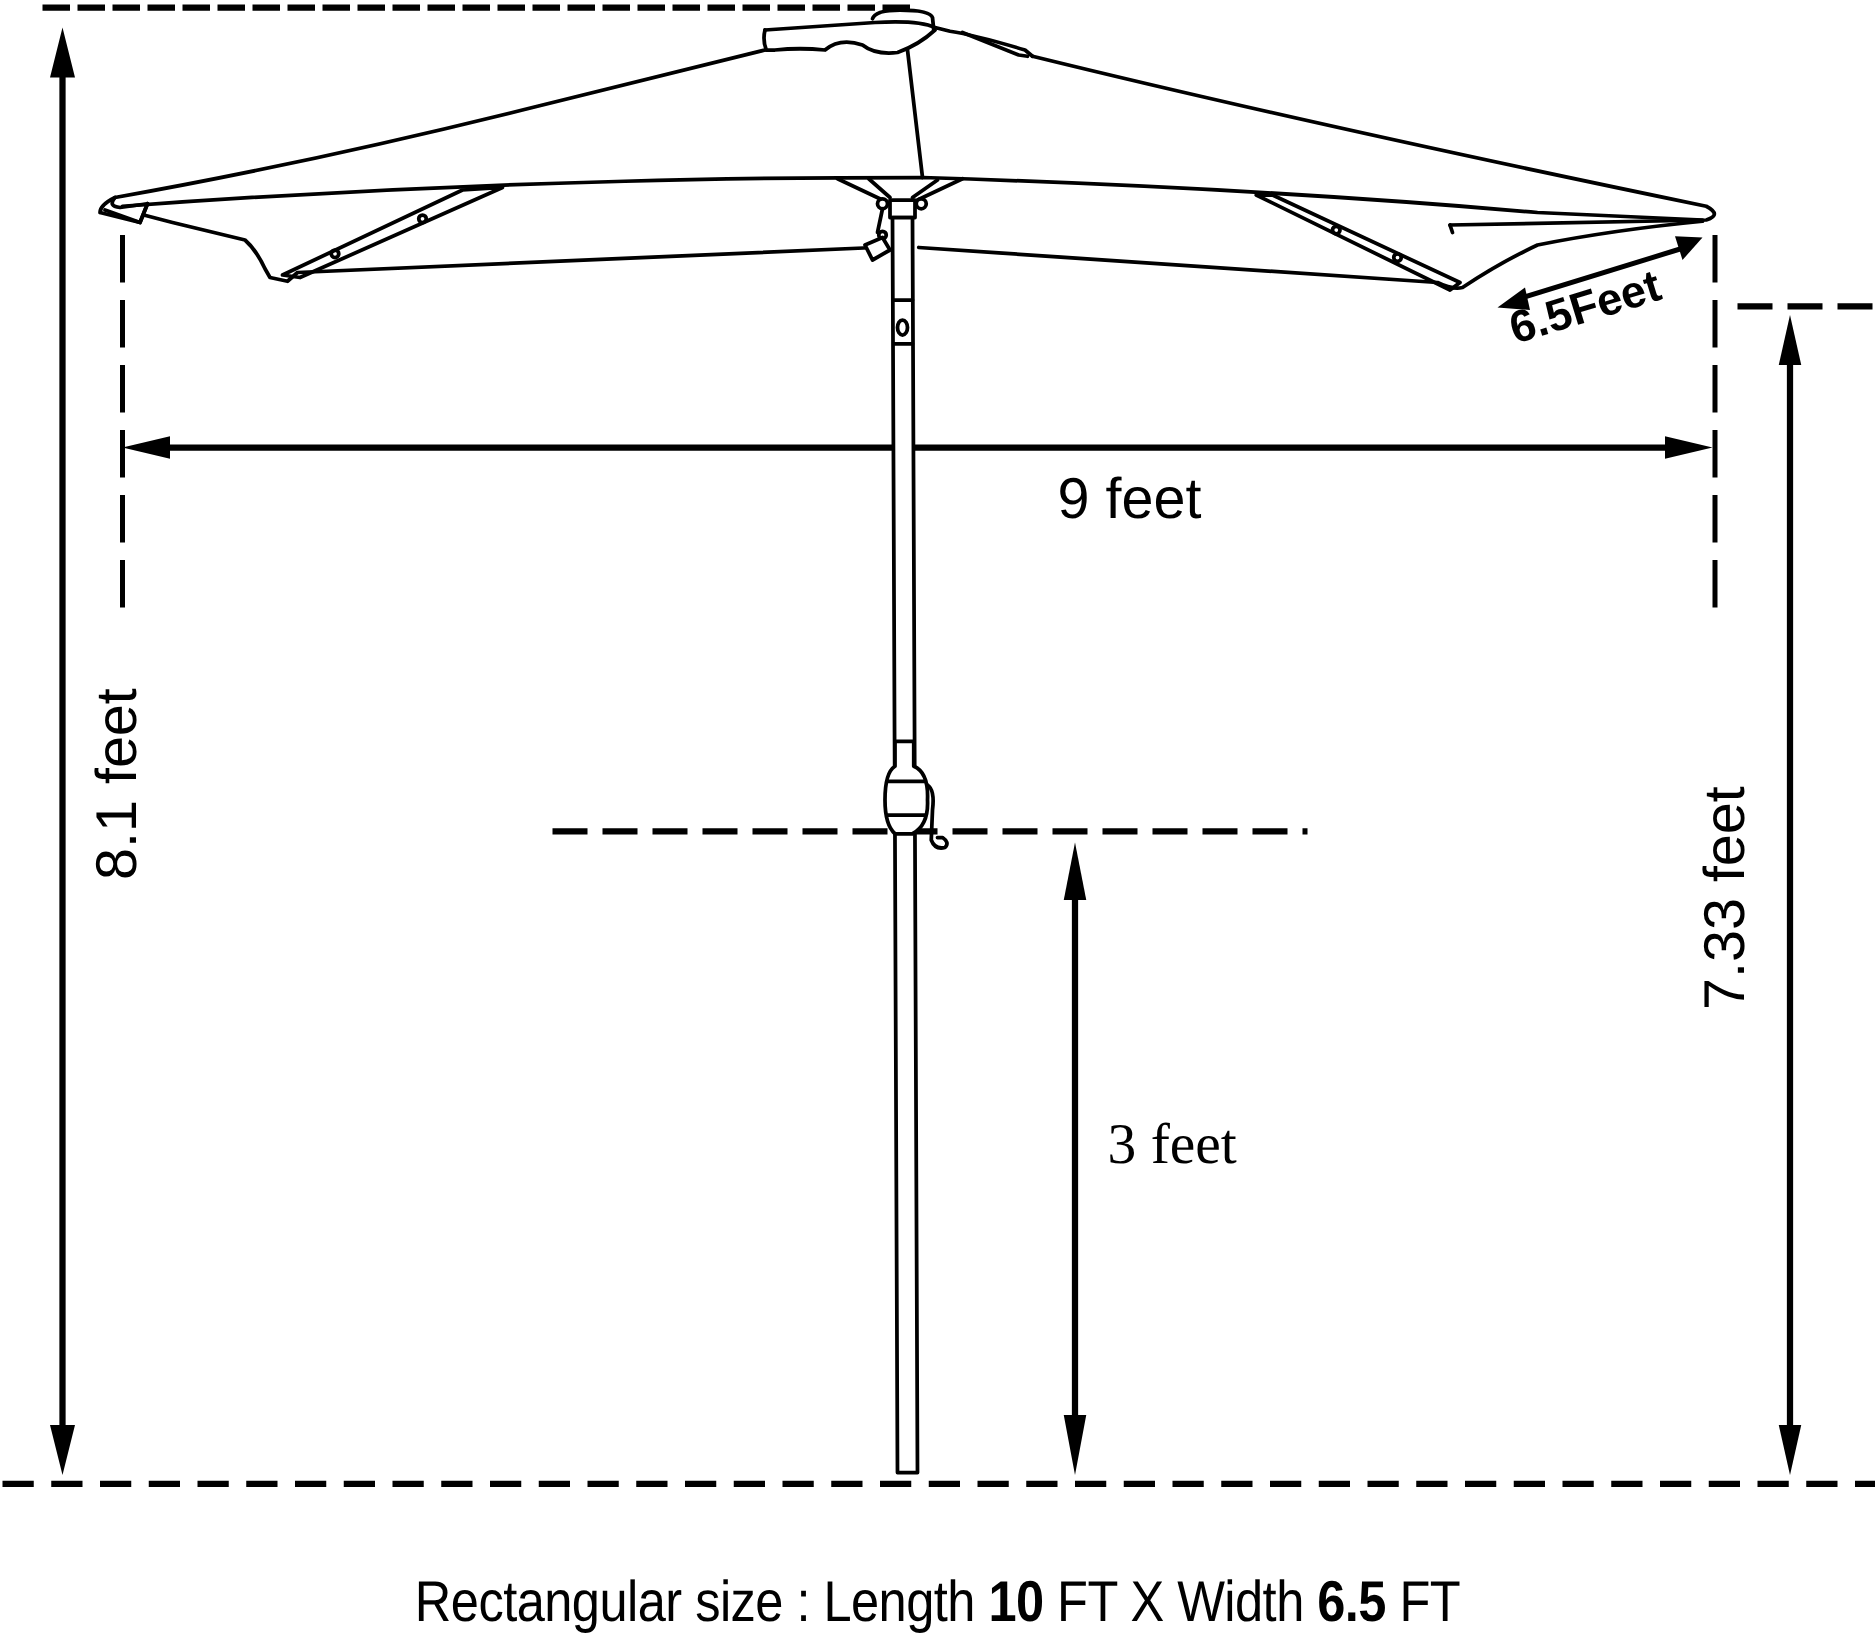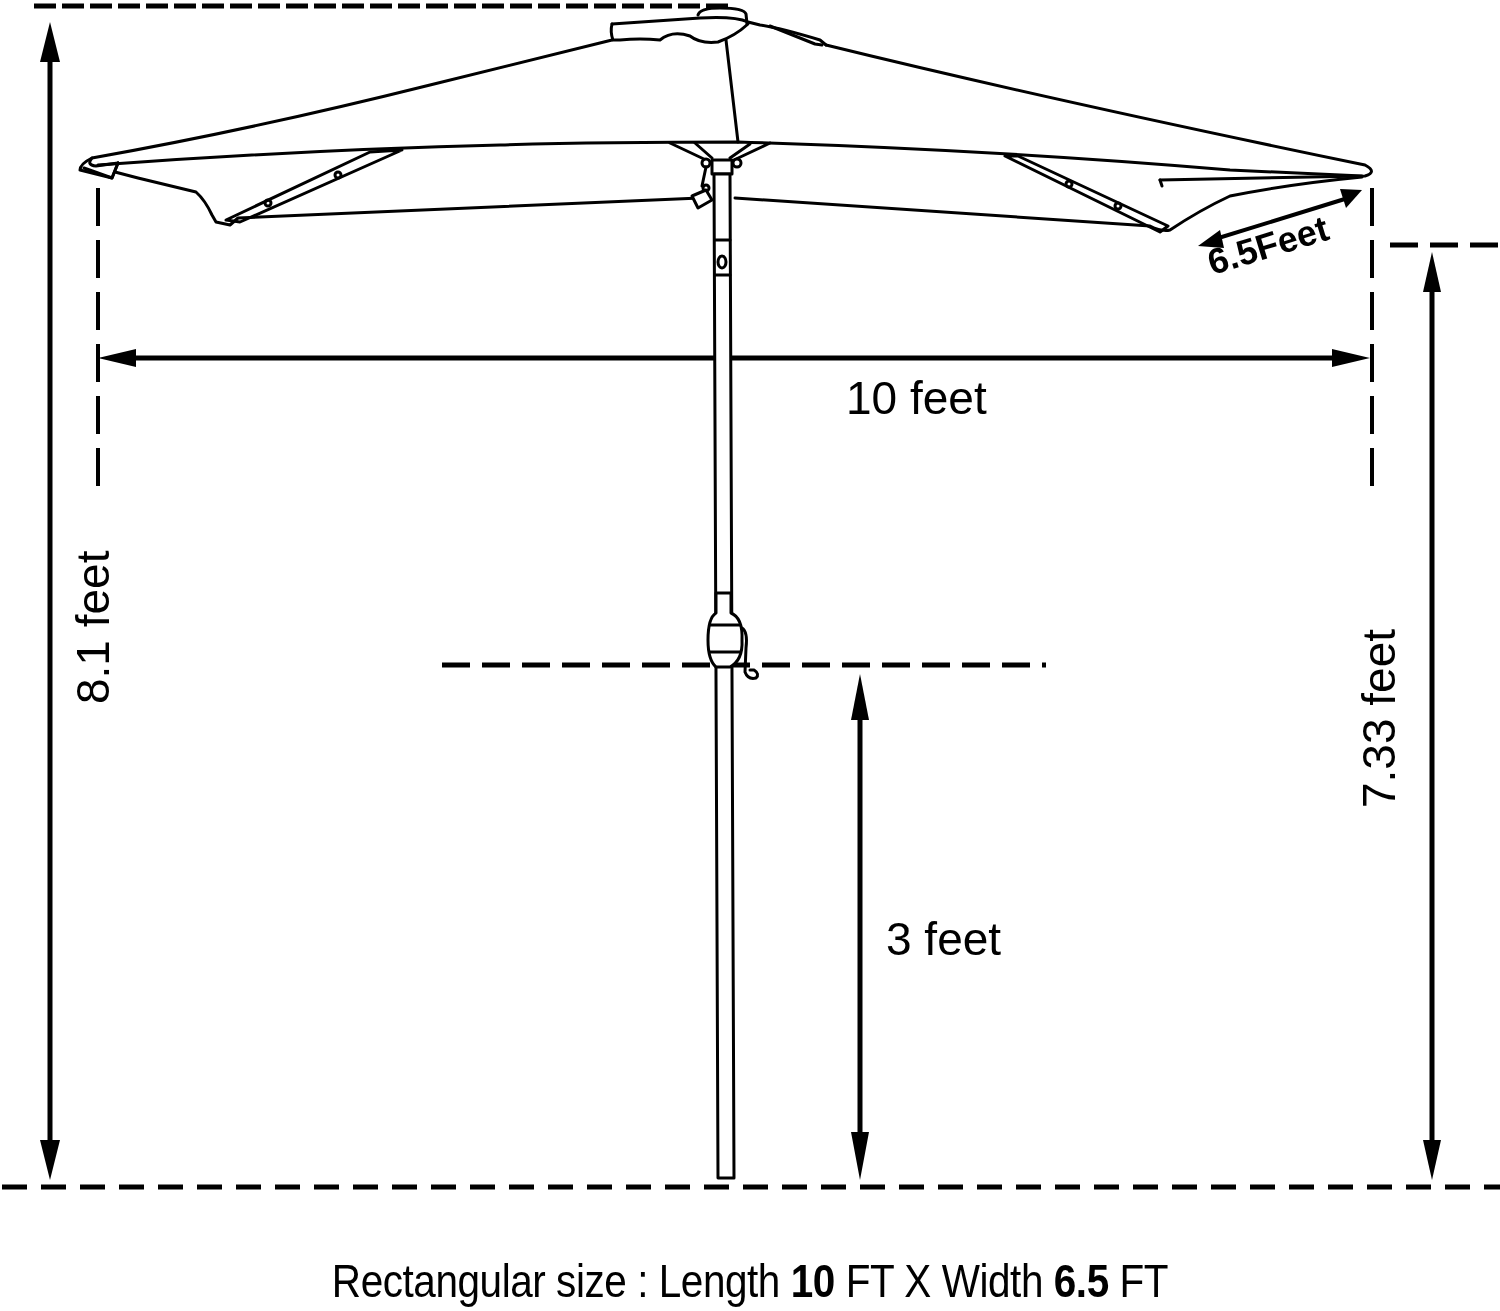--- a/index.html
+++ b/index.html
@@ -114,21 +114,21 @@
       <rect x="721" y="597" width="6" height="10" fill="#fff"></rect>
       <path d="M716,593 L731,593 L731,613 Q743,618 742,640 Q743,660 730,667 L716,667 Q708,660 708,640 Q708,618 716,613 Z" fill="#fff"></path>
       <path d="M710,625 L740,625 M710,652 L740,652"></path>
       <path d="M742,628 Q748,632 746,648 L745,672 Q748,680 756,678 Q760,674 754,670 L750,670"></path>
     </g>
   </g>
 </svg>
 
 <div class="label dim-label rot-ccw" style="left:70px; top:704px;">8.1 feet</div>
 
-<div class="label dim-label" style="left:846px; top:375px;">10 feet</div>
+<div class="label dim-label" style="left:846px; top:375px;">9 feet</div>
 
 <div class="label" style="left:1214px; top:245px; font-size:36px; font-weight:bold; transform-origin:0 100%; transform:rotate(-17deg);">6.5Feet</div>
 
 <div class="label dim-label rot-ccw" style="left:1356px; top:808px;">7.33 feet</div>
 
-<div class="label dim-label" style="left:886px; top:916px;">3 feet</div>
+<div class="label dim-label" style="left:886px; top:892px;font-family:Liberation Serif, serif;">3 feet</div>
 
 <div class="caption"><span>Rectangular size : Length </span><b>10</b><span> FT  X Width </span><b>6.5</b><span> FT</span></div>
 
 </body></html>

